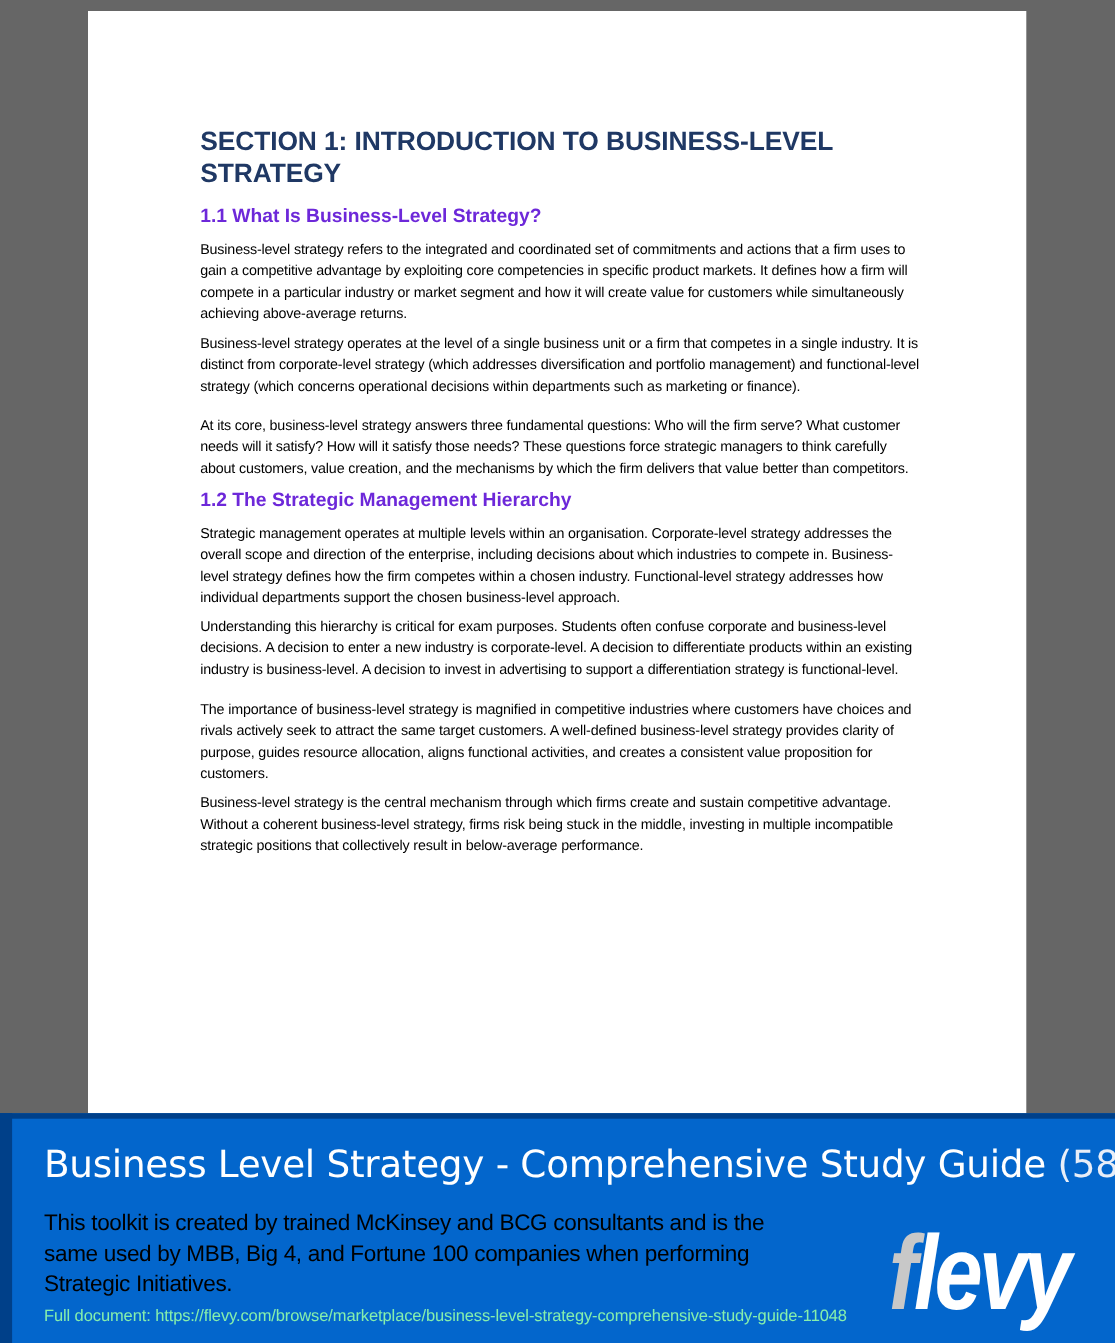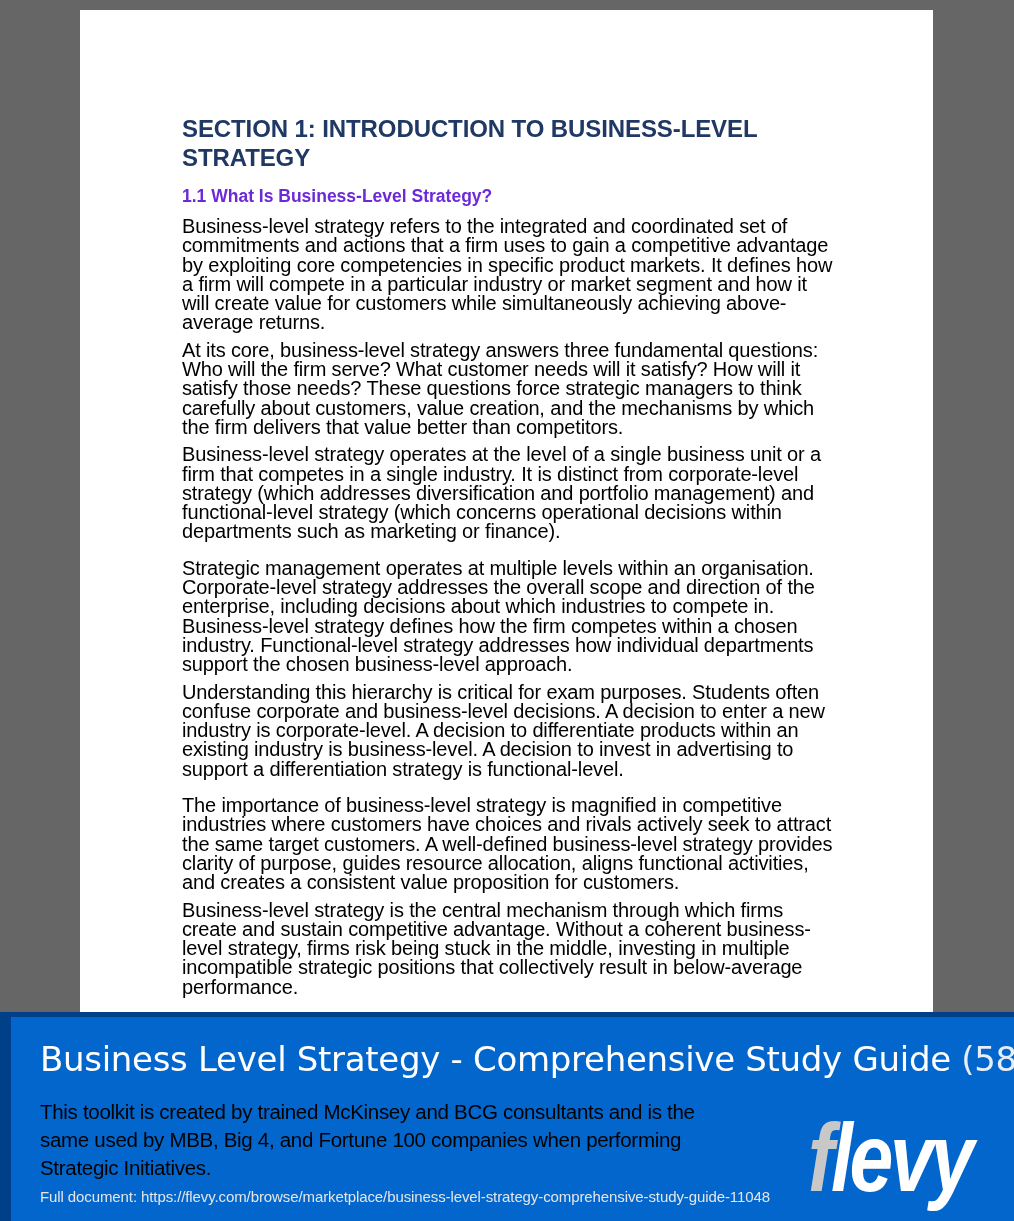--- a/index.html
+++ b/index.html
@@ -20,21 +20,21 @@
       font-family: "Liberation Sans", sans-serif;
       font-weight: bold; color: #1f3864;
       font-size: 24px; line-height: 29px; margin: 0 0 13px 0;
       letter-spacing: -0.1px;
     }
     .h2 {
       font-weight: bold; color: #6d28d9;
       font-size: 17.5px; line-height: 22px; margin: 0 0 10px 0;
     }
     .p {
-      font-size: 20px; line-height: 19.3px; margin: 0 0 8px 0;
+      font-size: 13px; line-height: 19.3px; margin: 0 0 8px 0;
       letter-spacing: -0.15px;
     }
     .p.last { margin-bottom: 17px; }
 
     .banner {
       position: absolute; left: 0; top: 1012px; width: 1014px; height: 252px;
       background: #0366cc;
     }
     .banner-top { position: absolute; left: 0; top: 0; width: 1014px; height: 5px; background: #004089; }
     .banner-left { position: absolute; left: 0; top: 0; width: 11px; height: 209px; background: #004089; }
@@ -44,43 +44,44 @@
       letter-spacing: -0.3px;
     }
     .banner-title .suffix { font-weight: normal; color: #e8eef8; }
     .banner-desc {
       position: absolute; left: 40px; top: 86px; width: 680px;
       font-size: 20.5px; line-height: 28px; color: #000000;
       letter-spacing: -0.3px;
     }
     .banner-link {
       position: absolute; left: 40px; top: 176px; white-space: nowrap;
-      font-size: 15px; color: #e5e5e5; letter-spacing: -0.1px;
+      font-size: 15px; color: #86efac; letter-spacing: -0.1px;
     }
     .logo {
       position: absolute; left: 808px; top: 96px; height: 100px;
       font-family: "Liberation Sans", sans-serif; font-weight: bold; font-style: italic;
       font-size: 96px; line-height: 100px; color: #ffffff;
       transform: scaleX(0.82); transform-origin: left top;
       letter-spacing: -4px; white-space: nowrap;
     }
     .logo .f { color: #c8c8c8; }
   </style>
 </head>
 <body>
 
 <div class="page">
   <div class="content">
     <div class="h1">SECTION 1: INTRODUCTION TO BUSINESS-LEVEL STRATEGY</div>
 
     <div class="h2">1.1 What Is Business-Level Strategy?</div>
     <p class="p">Business-level strategy refers to the integrated and coordinated set of commitments and actions that a firm uses to gain a competitive advantage by exploiting core competencies in specific product markets. It defines how a firm will compete in a particular industry or market segment and how it will create value for customers while simultaneously achieving above-average returns.</p>
+    <p class="p last">Business-level strategy operates at the level of a single business unit or a firm that competes in a single industry. It is distinct from corporate-level strategy (which addresses diversification and portfolio management) and functional-level strategy (which concerns operational decisions within departments such as marketing or finance).</p>
     <p class="p">At its core, business-level strategy answers three fundamental questions: Who will the firm serve? What customer needs will it satisfy? How will it satisfy those needs? These questions force strategic managers to think carefully about customers, value creation, and the mechanisms by which the firm delivers that value better than competitors.</p>
-    <p class="p last">Business-level strategy operates at the level of a single business unit or a firm that competes in a single industry. It is distinct from corporate-level strategy (which addresses diversification and portfolio management) and functional-level strategy (which concerns operational decisions within departments such as marketing or finance).</p>
 
+    <div class="h2">1.2 The Strategic Management Hierarchy</div>
     <p class="p">Strategic management operates at multiple levels within an organisation. Corporate-level strategy addresses the overall scope and direction of the enterprise, including decisions about which industries to compete in. Business-level strategy defines how the firm competes within a chosen industry. Functional-level strategy addresses how individual departments support the chosen business-level approach.</p>
     <p class="p last">Understanding this hierarchy is critical for exam purposes. Students often confuse corporate and business-level decisions. A decision to enter a new industry is corporate-level. A decision to differentiate products within an existing industry is business-level. A decision to invest in advertising to support a differentiation strategy is functional-level.</p>
 
     <p class="p">The importance of business-level strategy is magnified in competitive industries where customers have choices and rivals actively seek to attract the same target customers. A well-defined business-level strategy provides clarity of purpose, guides resource allocation, aligns functional activities, and creates a consistent value proposition for customers.</p>
     <p class="p">Business-level strategy is the central mechanism through which firms create and sustain competitive advantage. Without a coherent business-level strategy, firms risk being stuck in the middle, investing in multiple incompatible strategic positions that collectively result in below-average performance.</p>
   </div>
 </div>
 
 <div class="banner">
   <div class="banner-top"></div>

